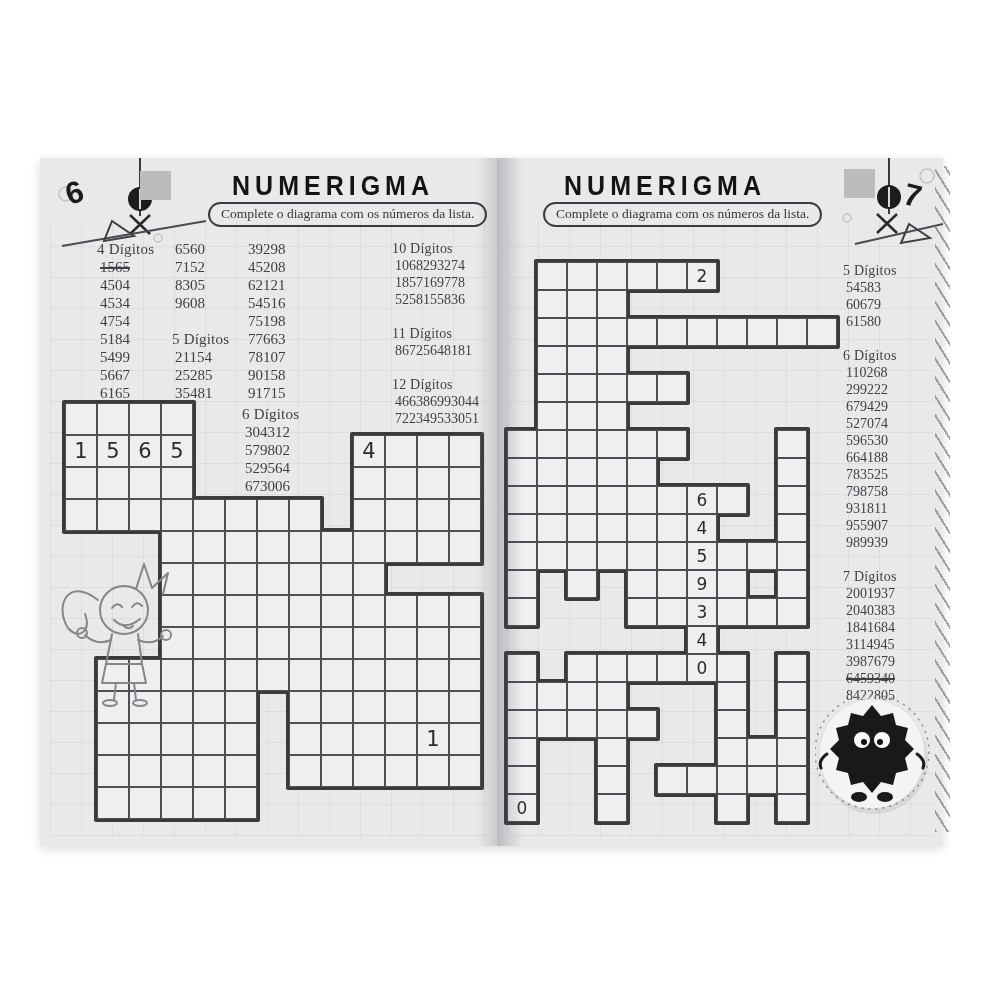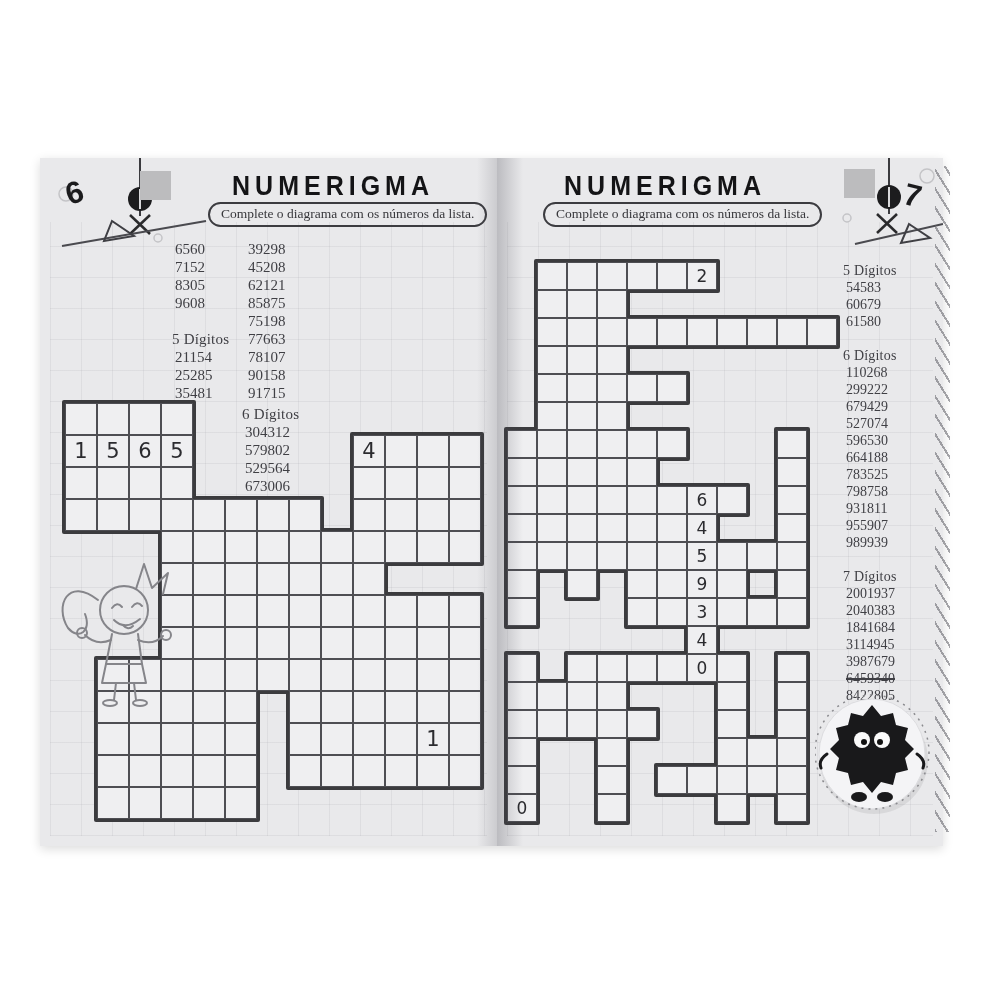--- a/index.html
+++ b/index.html
@@ -83,41 +83,65 @@
       <line x1="14" y1="88" x2="158" y2="63" stroke="#4a4a4f" stroke-width="2"></line>
       <path d="M 64,63 L 86,78 L 56,83 Z" stroke="#3f3f44" fill="none" stroke-width="2"></path>
       <circle cx="110" cy="80" r="4" stroke="#c4c4c7" fill="none" stroke-width="1.5"></circle>
     </svg>
     <span class="page-digit">6</span>
     <div class="gray-square"></div>
 
     <div class="title">NUMERIGMA</div>
     <div class="pill">Complete o diagrama com os números da lista.</div>
 
+    <div class="num-list" style="left:57px;top:82px;">
+        <div class="line header">4 Dígitos</div>
+        <div class="line struck">1565</div>
+        <div class="line">4504</div>
+        <div class="line">4534</div>
+        <div class="line">4754</div>
+        <div class="line">5184</div>
+        <div class="line">5499</div>
+        <div class="line">5667</div>
+        <div class="line">6165</div>
+      </div>
     <div class="num-list" style="left:132px;top:82px;">
         <div class="line">6560</div>
         <div class="line">7152</div>
         <div class="line">8305</div>
         <div class="line">9608</div>
         <div class="line"></div>
         <div class="line header">5 Dígitos</div>
         <div class="line">21154</div>
         <div class="line">25285</div>
         <div class="line">35481</div>
       </div>
     <div class="num-list" style="left:205px;top:82px;">
         <div class="line">39298</div>
         <div class="line">45208</div>
         <div class="line">62121</div>
-        <div class="line">85875</div>
+        <div class="line">54516</div>
         <div class="line">75198</div>
         <div class="line">77663</div>
         <div class="line">78107</div>
         <div class="line">90158</div>
         <div class="line">91715</div>
+      </div>
+    <div class="num-list compact" style="left:352px;top:82px;">
+        <div class="line header">10 Dígitos</div>
+        <div class="line">1068293274</div>
+        <div class="line">1857169778</div>
+        <div class="line">5258155836</div>
+        <div class="line"></div>
+        <div class="line header">11 Dígitos</div>
+        <div class="line">86725648181</div>
+        <div class="line"></div>
+        <div class="line header">12 Dígitos</div>
+        <div class="line">466386993044</div>
+        <div class="line">722349533051</div>
       </div>
     <div class="num-list" style="left:202px;top:247px;">
         <div class="line header">6 Dígitos</div>
         <div class="line">304312</div>
         <div class="line">579802</div>
         <div class="line">529564</div>
         <div class="line">673006</div>
       </div>
 
     <div id="grid-left">

